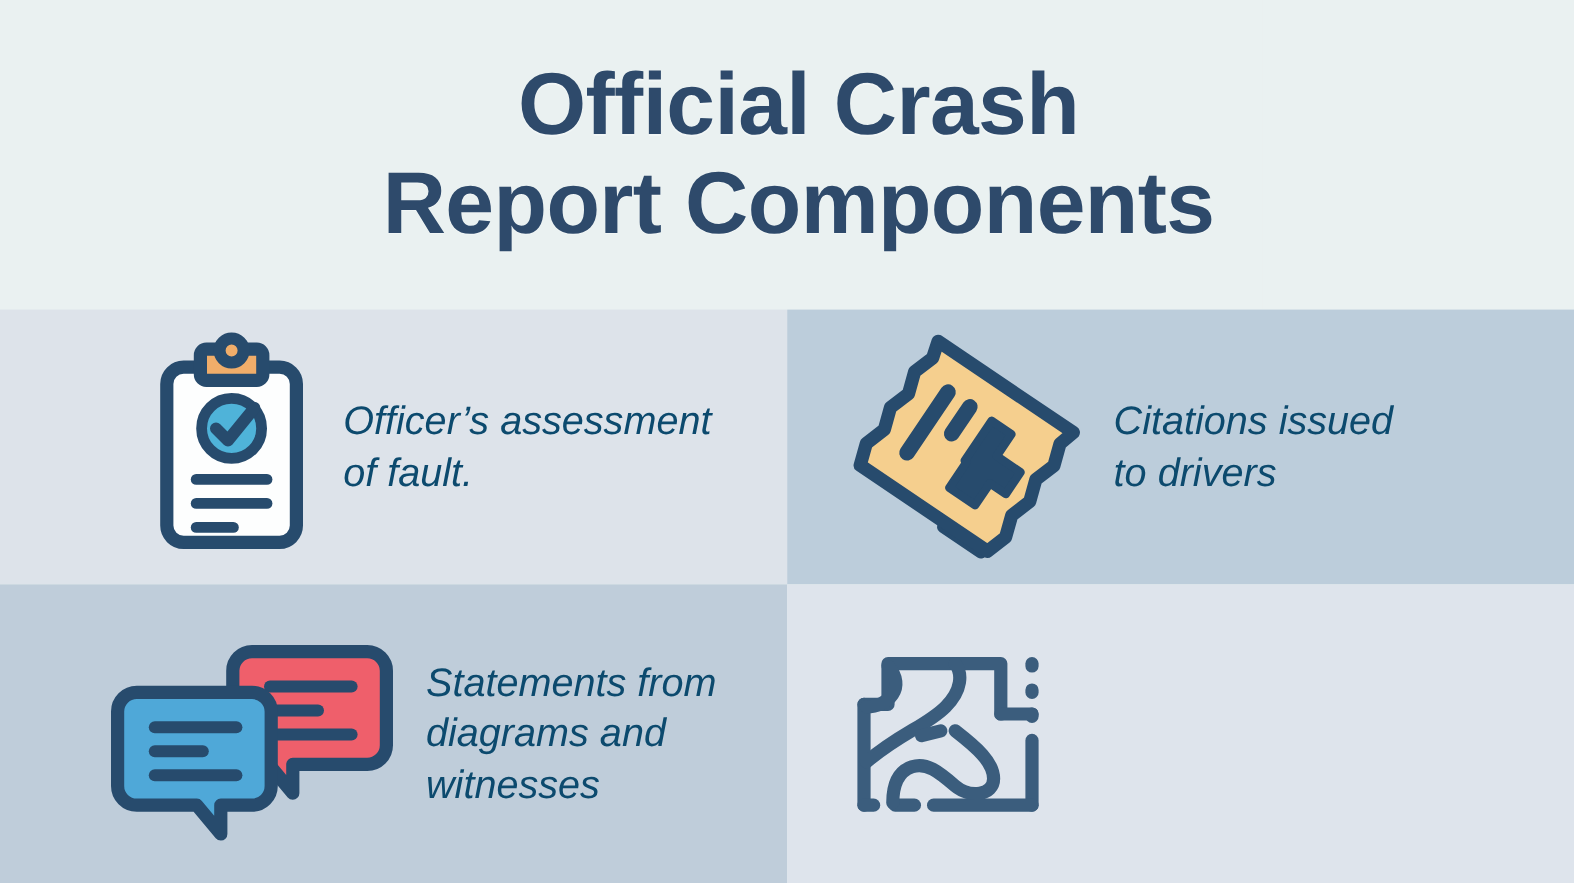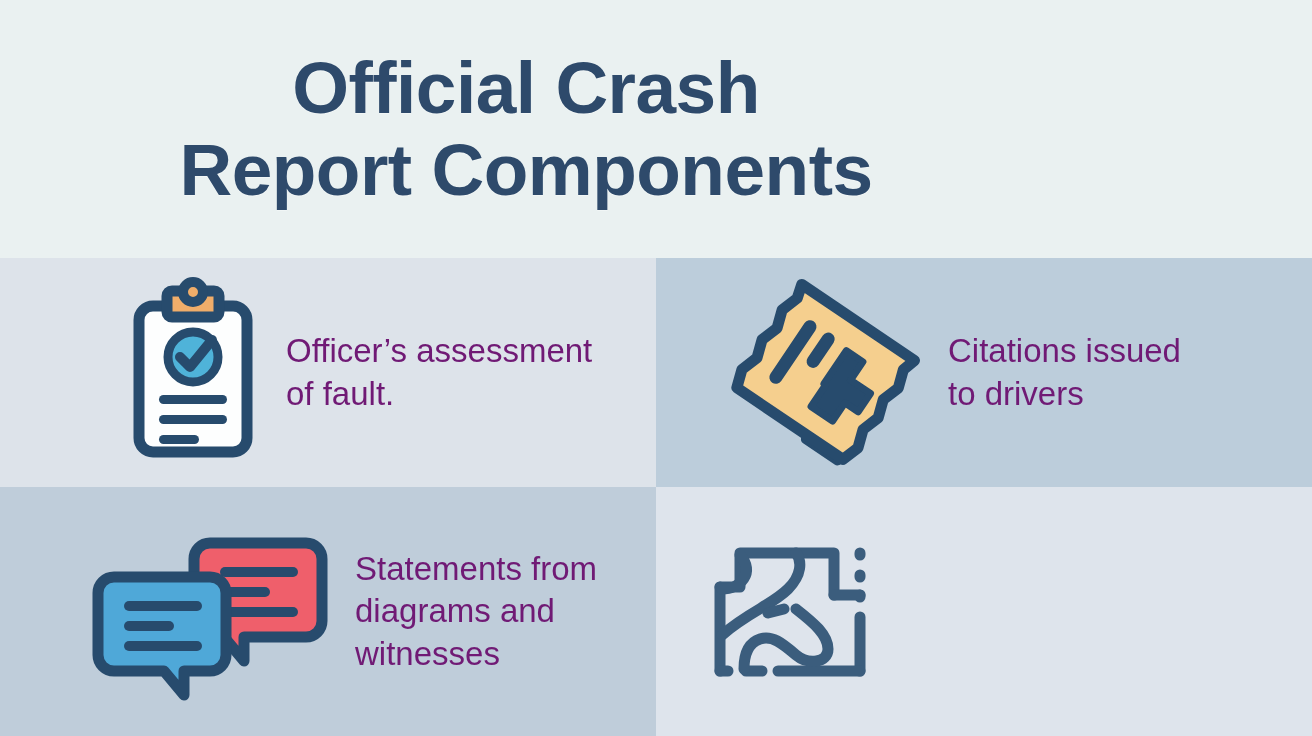--- a/index.html
+++ b/index.html
@@ -23,21 +23,21 @@
   
   .header {
     position: absolute;
     left: 0;
     top: 0;
     width: 1052px;
     height: 258px;
     background: #eaf1f1;
     display: flex;
     align-items: center;
-    justify-content: center;
+    justify-content: flex-end;
   }
   .header-title {
     color: #2e4a6b;
     font-family: "Liberation Sans", sans-serif;
     font-weight: bold;
     font-size: 73px;
     line-height: 1.12;
     letter-spacing: -0.5px;
     text-align: center;
     margin: 0;
@@ -55,43 +55,44 @@
     height: 478px;
   }
   .cell {
     position: absolute;
     display: flex;
     flex-direction: row;
     align-items: center;
     box-sizing: border-box;
   }
   .cell-tl { left: 0;     top: 0;    width: 656px; height: 229px; background: #dde3ea; padding-left: 128px; }
-  .cell-tr { left: 656px; top: 0;    width: 656px; height: 229px; background: #bccddb; padding-left: 68px;  }
+  .cell-tr { left: 656px; top: 0;    width: 656px; height: 229px; background: #bccddb; padding-left: 48px;  }
   .cell-bl { left: 0;     top: 229px; width: 656px; height: 249px; background: #bfcdda; padding-left: 88px; }
   .cell-br { left: 656px; top: 229px; width: 656px; height: 249px; background: #dee4ec; padding-left: 48px; }
 
   .icon-wrap {
     flex: 0 0 auto;
     display: flex;
     align-items: center;
     justify-content: center;
   }
   .cell-tl .icon-wrap { width: 130px; height: 180px; }
   .cell-tr .icon-wrap { width: 200px; height: 185px; }
   .cell-bl .icon-wrap { width: 245px; height: 160px; }
   .cell-br .icon-wrap { width: 180px; height: 155px; }
 
   .cell-label {
-    color: #701a75;
+    color: #0c4a6e;
     font-family: "Liberation Sans", sans-serif;
     font-weight: normal;
     font-size: 33px;
     line-height: 1.28;
     white-space: pre-line;
     margin: 0;
+    font-style: italic;
   }
   .cell-tl .cell-label { margin-left: 28px; max-width: 330px; }
   .cell-tr .cell-label { margin-left: 24px; max-width: 300px; }
   .cell-bl .cell-label { margin-left: 22px; max-width: 300px; }
   .cell-br .cell-label { margin-left: 50px; max-width: 300px; }
 
   svg { display: block; overflow: visible; }
 </style>
 </head>
 <body>

